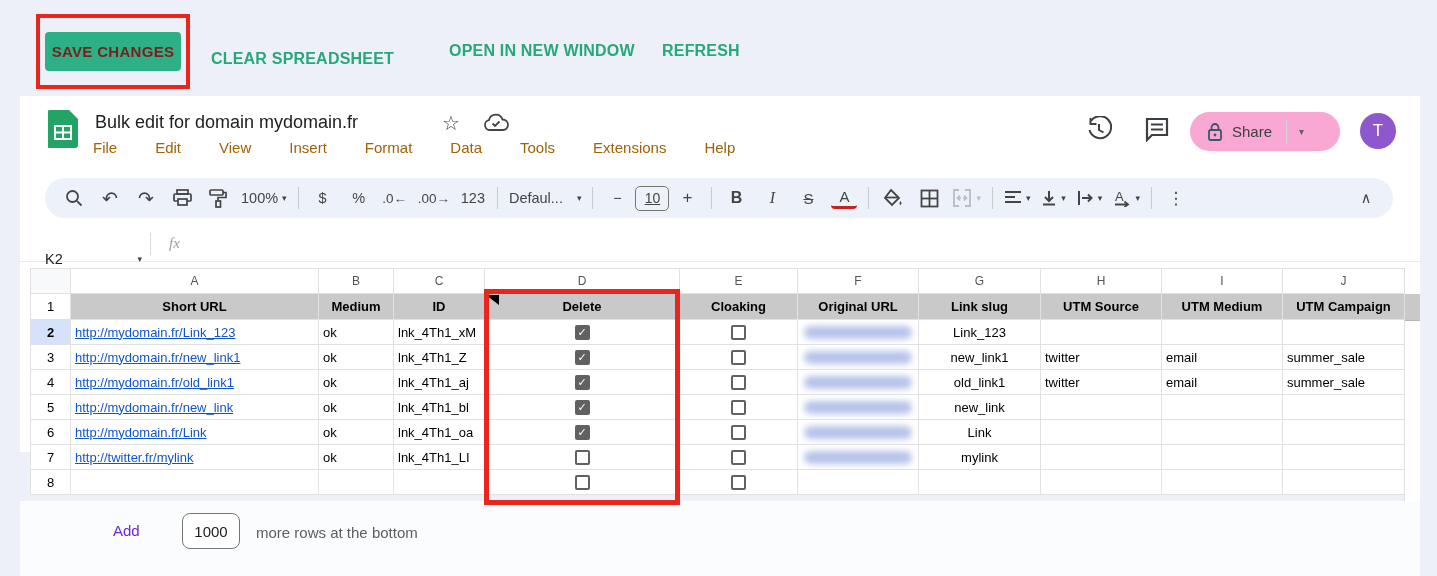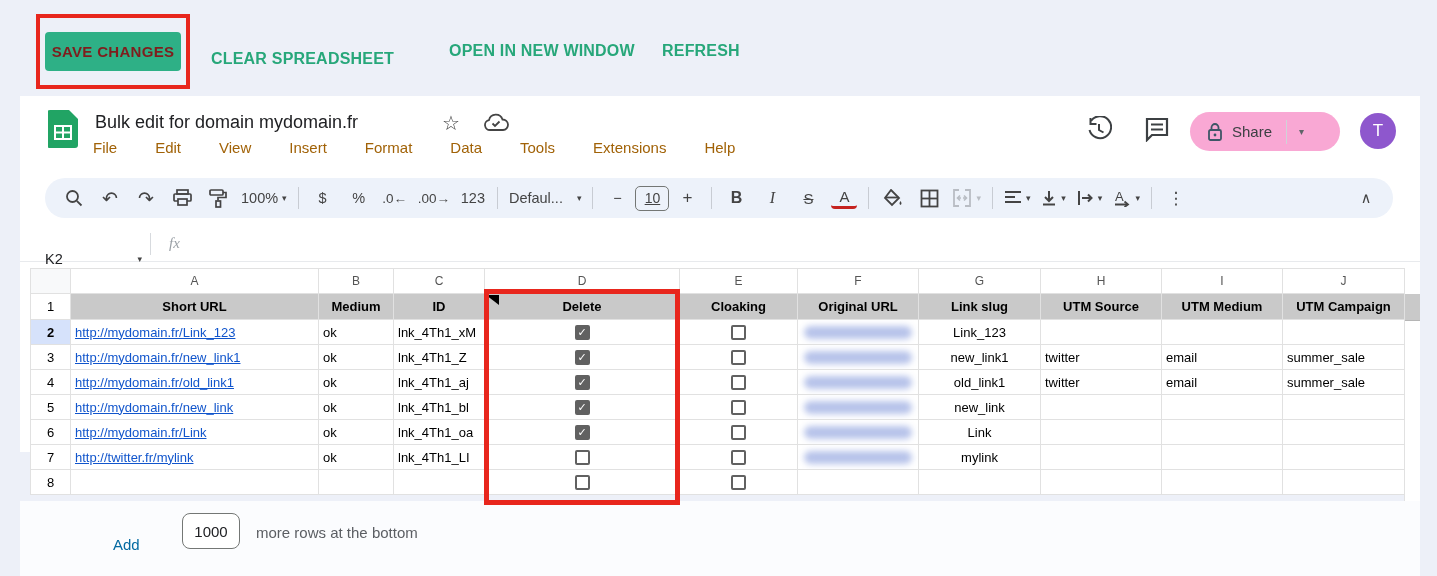--- a/index.html
+++ b/index.html
@@ -80,21 +80,21 @@
   .cb.checked { background:#616161; }
   .pill { width:108px; height:13px; border-radius:7px; background:#b7c3ea; filter:blur(3px); margin:0 auto; }
   .kstrip { position:absolute; left:1384px; top:172px; width:16px; height:329px; background:#fff; border-left:1px solid #e1e1e1; }
   .kstrip .khdr { position:absolute; top:26px; height:27px; left:0; right:0; background:#c9c9c9; border-bottom:1px solid #b5b5b5; }
   .tri { position:absolute; left:466px; top:199px; width:13px; height:10px; background:#000; clip-path:polygon(0 0,100% 0,100% 100%); z-index:5; }
 
   .red-box-col { position:absolute; left:464px; top:193px; width:196px; height:216px; border:5px solid #e8261d; z-index:20; }
 
   
   .footer { position:absolute; left:0; top:405px; width:1400px; height:75px; background:#fbfcfe; }
-  .add-link { position:absolute; left:93px; top:21px; color:#0369a1; font-size:15px; cursor:pointer;margin-top:14px; }
+  .add-link { position:absolute; left:93px; top:21px; color:#6d28d9; font-size:15px; cursor:pointer; }
   .rows-input { position:absolute; left:162px; top:12px; width:58px; height:36px; border:1px solid #747775; border-radius:8px;
                 text-align:center; font-size:15px; color:#202124; background:#fff; font-family:"Liberation Sans", sans-serif; }
   .rows-suffix { position:absolute; left:236px; top:23px; color:#5b5e63; font-size:15px; }
 </style>
 </head>
 <body>
 
 <div class="app">
 
   <div class="red-box-btn"></div>

